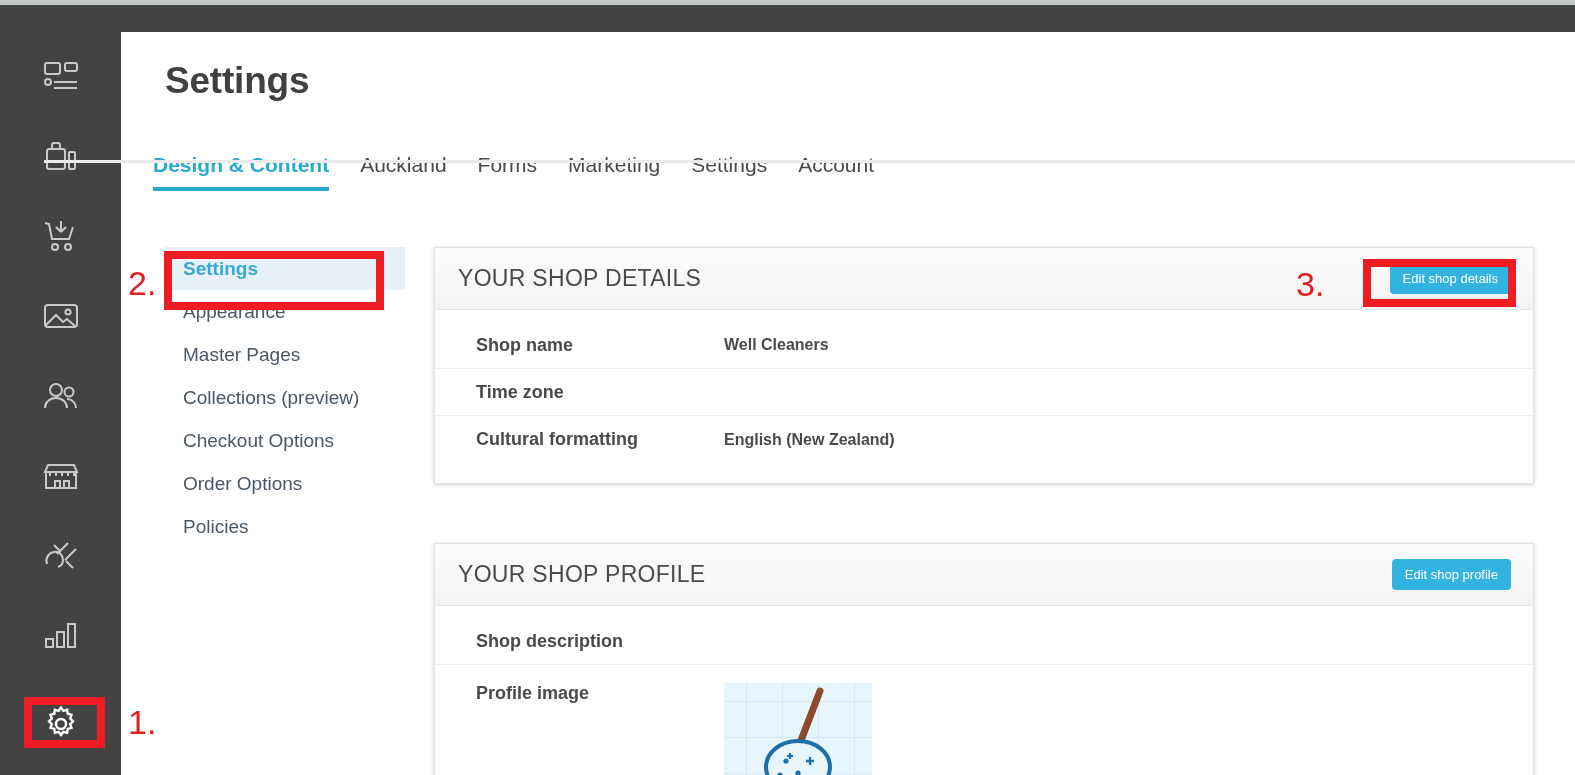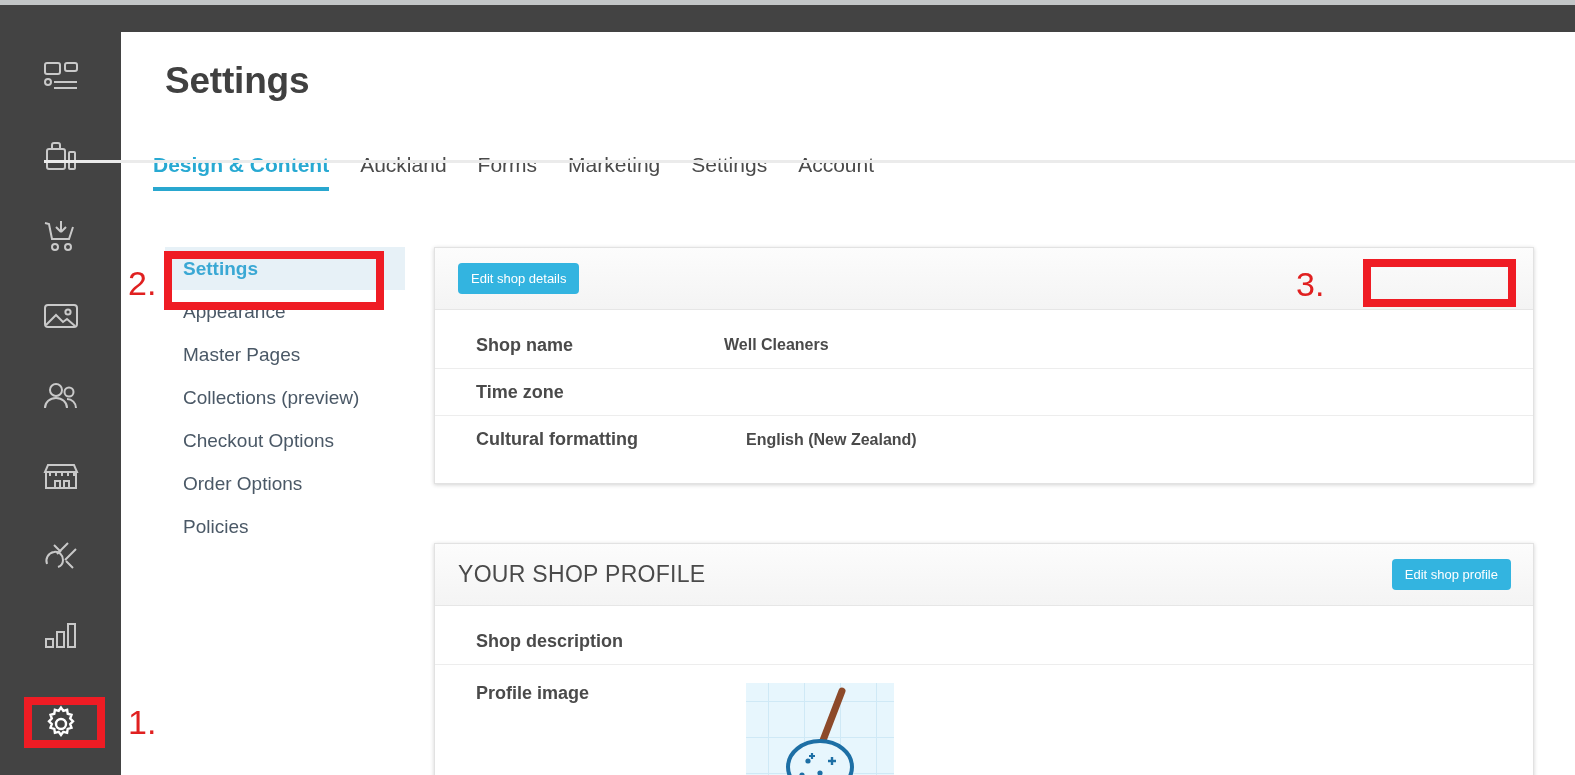--- a/index.html
+++ b/index.html
@@ -99,21 +99,21 @@
     border:none; border-radius:4px; padding:9px 13px; cursor:pointer;
     white-space:nowrap; line-height:1;
   }
   .card-body { padding:12px 0 20px 0; }
   .row {
     display:flex; align-items:center; min-height:47px;
     padding:0 20px 0 41px;
     border-bottom:1px solid #ededed;
     font-weight:bold;
   }
-  .row:last-child { border-bottom:none;gap:22px; }
+  .row:last-child { border-bottom:none; }
   .row-label { width:248px; font-size:18px; color:#4a4a4a; flex:none; }
   .row-value { font-size:16px; color:#4a4a4a; }
   .row-tall { min-height:64px; align-items:flex-start; padding-top:18px; }
 
   
   .thumb {
     width:148px; height:110px; position:relative; overflow:hidden;
     background:#e7f6fd;
   }
   .thumb .grid-v, .thumb .grid-h { position:absolute; background:#cfe9f6; }
@@ -253,20 +253,21 @@
       <div class="submenu-item">Collections (preview)</div>
       <div class="submenu-item">Checkout Options</div>
       <div class="submenu-item">Order Options</div>
       <div class="submenu-item">Policies</div>
     </div>
 
     <div class="cards">
 
       <div class="card">
         <div class="card-head">
+          <div class="card-title">YOUR SHOP DETAILS</div>
           <button class="btn-teal">Edit shop details</button>
         </div>
         <div class="card-body">
           <div class="row">
             <div class="row-label">Shop name</div>
             <div class="row-value">Well Cleaners</div>
           </div>
           <div class="row">
             <div class="row-label">Time zone</div>
           </div>

